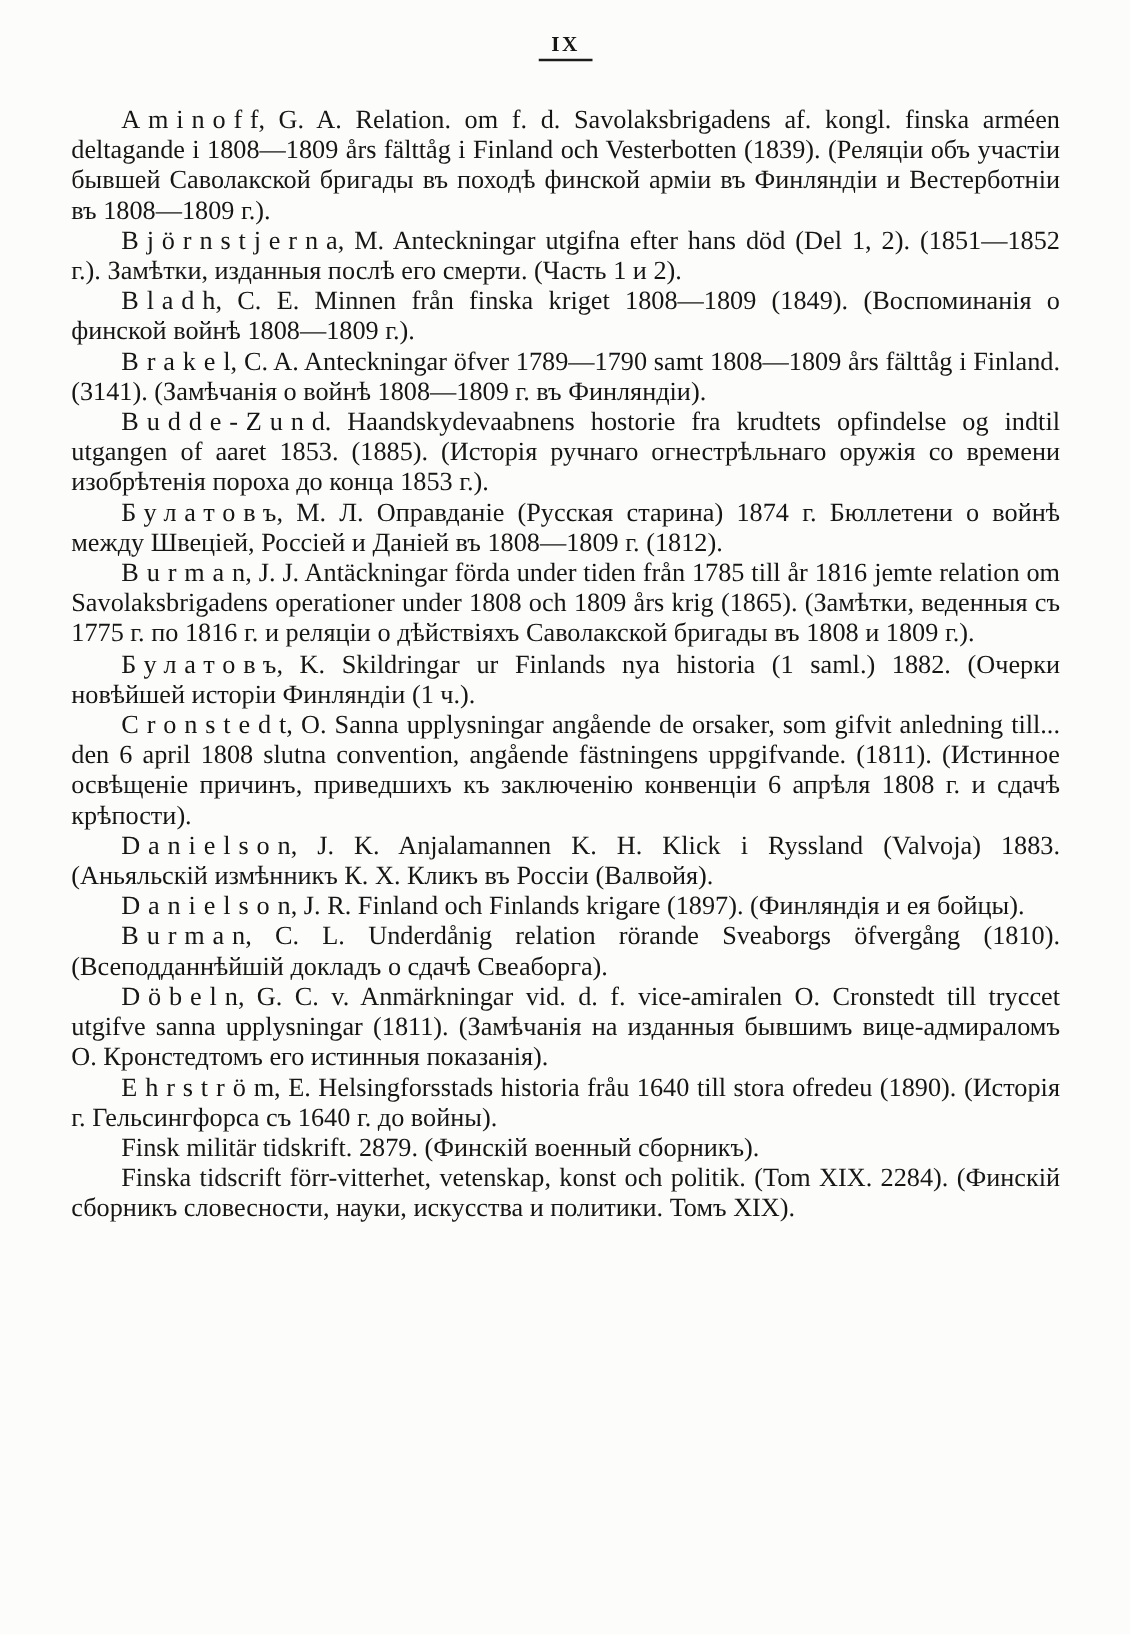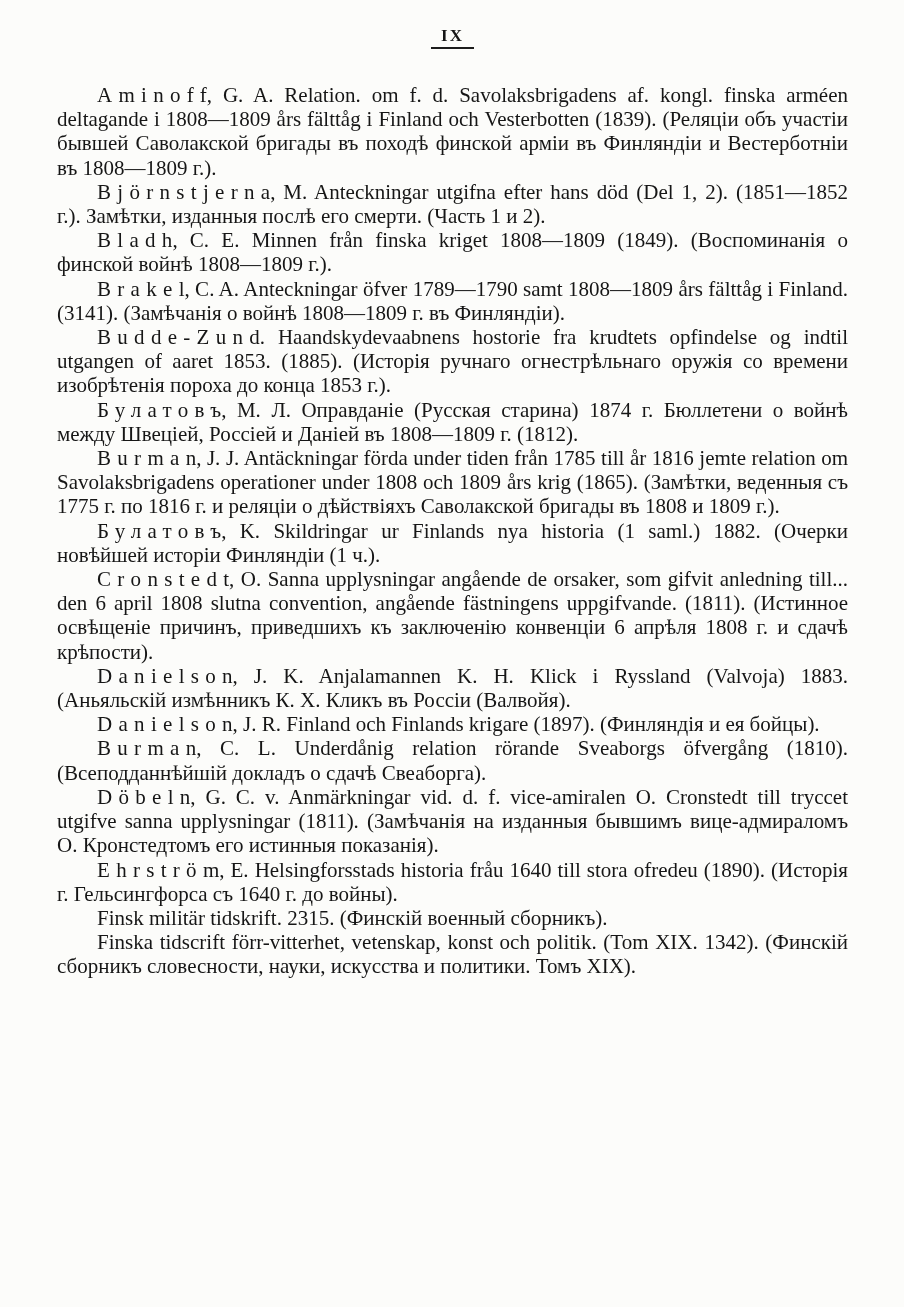--- a/index.html
+++ b/index.html
@@ -64,16 +64,16 @@
       <p class="entry"><span class="author">Budde-Zund</span><span class="entry-text">. Haandskydevaabnens hostorie fra krudtets opfindelse og indtil utgangen of aaret 1853. (1885). (Исторія ручнаго огнестрѣльнаго оружія со времени изобрѣтенія пороха до конца 1853 г.).</span></p>
       <p class="entry"><span class="author">Булатовъ</span><span class="entry-text">, М. Л. Оправданіе (Русская старина) 1874 г. Бюллетени о войнѣ между Швеціей, Россіей и Даніей въ 1808—1809 г. (1812).</span></p>
       <p class="entry"><span class="author">Burman</span><span class="entry-text">, J. J. Antäckningar förda under tiden från 1785 till år 1816 jemte relation om Savolaksbrigadens operationer under 1808 och 1809 års krig (1865). (Замѣтки, веденныя съ 1775 г. по 1816 г. и реляціи о дѣйствіяхъ Саволакской бригады въ 1808 и 1809 г.).</span></p>
       <p class="entry"><span class="author">Булатовъ</span><span class="entry-text">, K. Skildringar ur Finlands nya historia (1 saml.) 1882. (Очерки новѣйшей исторіи Финляндіи (1 ч.).</span></p>
       <p class="entry"><span class="author">Cronstedt</span><span class="entry-text">, O. Sanna upplysningar angående de orsaker, som gifvit anledning till... den 6 april 1808 slutna convention, angående fästningens uppgifvande. (1811). (Истинное освѣщеніе причинъ, приведшихъ къ заключенію конвенціи 6 апрѣля 1808 г. и сдачѣ крѣпости).</span></p>
       <p class="entry"><span class="author">Danielson</span><span class="entry-text">, J. K. Anjalamannen K. H. Klick i Ryssland (Valvoja) 1883. (Аньяльскій измѣнникъ К. Х. Кликъ въ Россіи (Валвойя).</span></p>
       <p class="entry"><span class="author">Danielson</span><span class="entry-text">, J. R. Finland och Finlands krigare (1897). (Финляндія и ея бойцы).</span></p>
       <p class="entry"><span class="author">Burman</span><span class="entry-text">, C. L. Underdånig relation rörande Sveaborgs öfvergång (1810). (Всеподданнѣйшій докладъ о сдачѣ Свеаборга).</span></p>
       <p class="entry"><span class="author">Döbeln</span><span class="entry-text">, G. C. v. Anmärkningar vid. d. f. vice-amiralen O. Cronstedt till tryccet utgifve sanna upplysningar (1811). (Замѣчанія на изданныя бывшимъ вице-адмираломъ О. Кронстедтомъ его истинныя показанія).</span></p>
       <p class="entry"><span class="author">Ehrström</span><span class="entry-text">, E. Helsingforsstads historia fråu 1640 till stora ofredeu (1890). (Исторія г. Гельсингфорса съ 1640 г. до войны).</span></p>
-      <p class="entry"><span class="entry-text">Finsk militär tidskrift. 2315. (Финскій военный сборникъ).</span></p>
-      <p class="entry"><span class="entry-text">Finska tidscrift förr-vitterhet, vetenskap, konst och politik. (Tom XIX. 1342). (Финскій сборникъ словесности, науки, искусства и политики. Томъ XIX).</span></p>
+      <p class="entry"><span class="entry-text">Finsk militär tidskrift. 2879. (Финскій военный сборникъ).</span></p>
+      <p class="entry"><span class="entry-text">Finska tidscrift förr-vitterhet, vetenskap, konst och politik. (Tom XIX. 2284). (Финскій сборникъ словесности, науки, искусства и политики. Томъ XIX).</span></p>
     </div>
 </div>
 
 </body></html>

